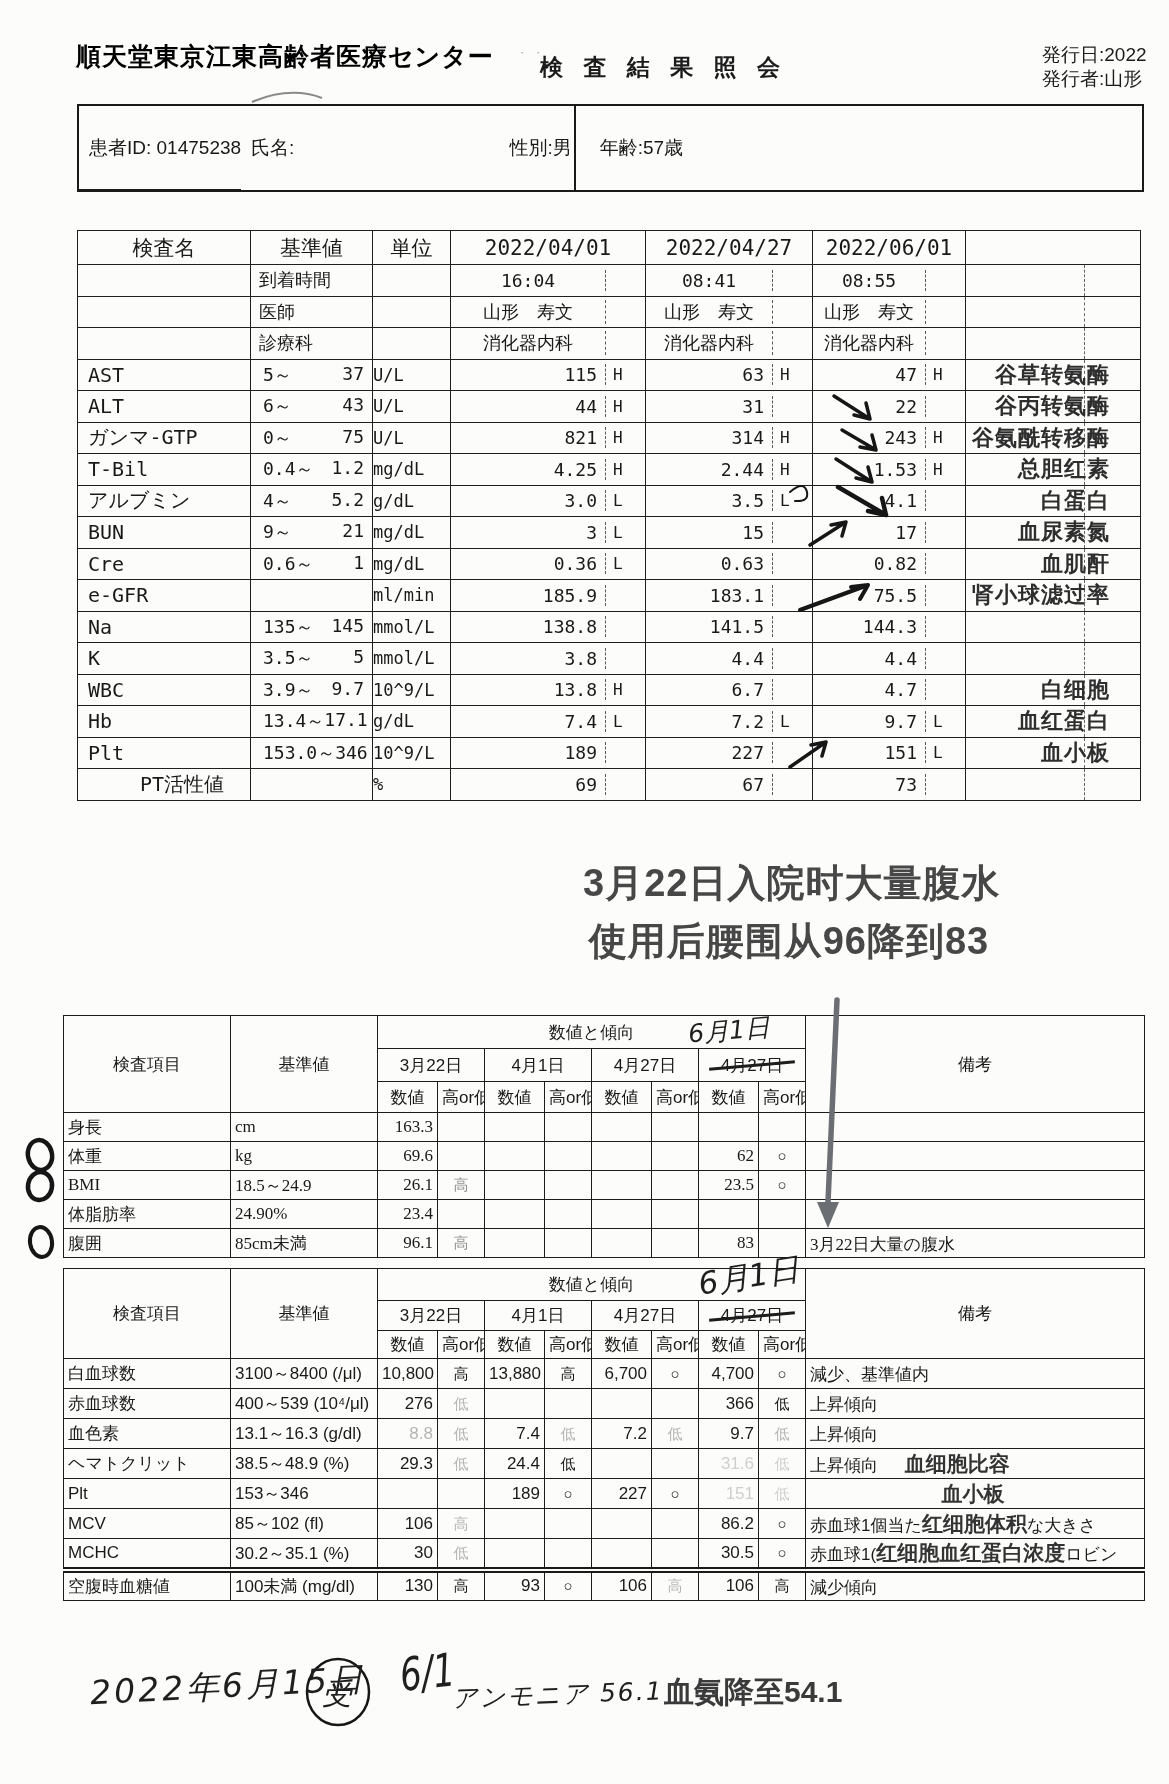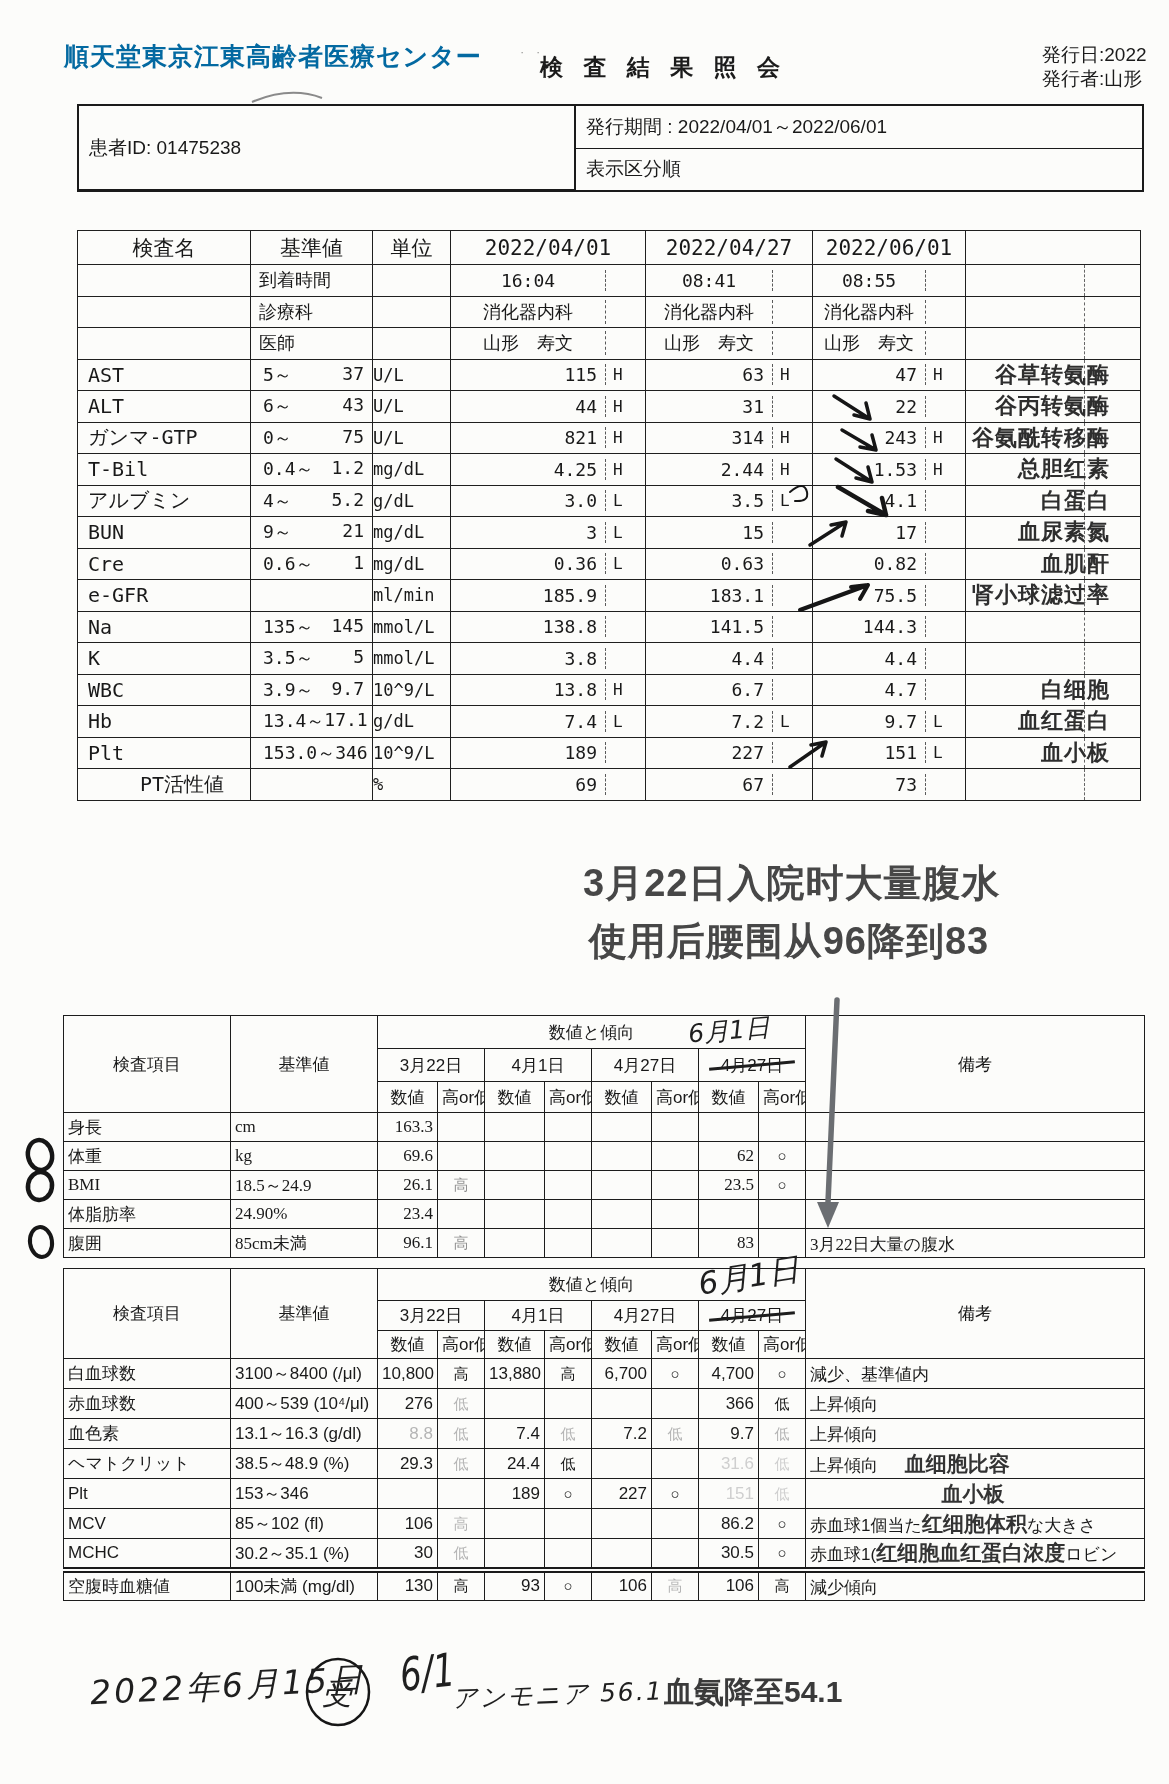--- a/index.html
+++ b/index.html
@@ -1,20 +1,20 @@
 <!DOCTYPE html>
 <html><head>
 <meta charset="utf-8">
 <style>
   html,body{margin:0;padding:0;background:#d8d8d4;}
   .page{position:relative;width:1169px;height:1784px;background:#fcfcfa;overflow:hidden;
         font-family:"Liberation Sans",sans-serif;color:#191919;}
   .abs{position:absolute;white-space:nowrap;}
   
-  .clinic{left:64px;top:40px;font-size:25px;font-weight:700;letter-spacing:1px;color:#0369a1;}
+  .clinic{left:76px;top:40px;font-size:25px;font-weight:700;letter-spacing:1px;color:#000000;}
   .title{left:540px;top:52px;font-size:23px;font-weight:600;letter-spacing:7px;color:#1b1b1b;}
   .iss{left:1042px;font-size:19px;width:127px;overflow:hidden;color:#1b1b1b;}
   .iss1{top:42px;} .iss2{top:66px;}
   .speck{left:520px;top:44px;font-size:13px;color:#9a9a98;letter-spacing:4px;}
   
   .pbox{left:77px;top:104px;width:1063px;height:84px;border:2px solid #1a1a1a;display:flex;}
   .pleft{width:495px;border-right:2px solid #1a1a1a;display:flex;flex-direction:row;}
   .pright{flex:1;display:flex;flex-direction:column;}
   .prow{flex:1;display:flex;align-items:center;font-size:19px;padding-left:10px;}
   .pleft .prow1{border-bottom:1.5px solid #1a1a1a;}
@@ -89,28 +89,25 @@
   <div class="abs title">検 査 結 果 照 会</div>
   <div class="abs iss iss1">発行日:2022</div>
   <div class="abs iss iss2">発行者:山形</div>
   <div class="abs speck">· ·</div>
 
   <div class="abs pbox">
     <div class="pleft">
       <div class="prow prow1">
           <span>患者ID: 01475238</span>
         </div>
-    </div>
-    <div class="pright">
-      <div class="prow prow1">
-          <span>発行期間 : 2022/04/01～2022/06/01</span>
-        </div>
       <div class="prow prow2">
-          <span>表示区分順</span>
-        </div>
+        <span>氏名:</span>
+        <span class="sex">性別:男</span>
+        <span class="age">年齢:57歳</span>
+      </div>
     </div>
   </div>
 
   <table class="t1">
     <colgroup>
         <col style="width:173px">
         <col style="width:122px">
         <col style="width:78px">
         <col style="width:195px">
         <col style="width:167px">
@@ -149,61 +146,61 @@
         <td>
             <div class="v">
               <span class="num c">08:55</span>
               <span class="flag"></span>
             </div>
           </td>
         <td class="note"></td>
       </tr>
         <tr>
         <td class="n"></td>
+        <td class="ml">医師</td>
+        <td class="u"></td>
+        <td>
+            <div class="v">
+              <span class="num c">山形　寿文</span>
+              <span class="flag"></span>
+            </div>
+          </td>
+        <td>
+            <div class="v">
+              <span class="num c">山形　寿文</span>
+              <span class="flag"></span>
+            </div>
+          </td>
+        <td>
+            <div class="v">
+              <span class="num c">山形　寿文</span>
+              <span class="flag"></span>
+            </div>
+          </td>
+        <td class="note"></td>
+      </tr>
+        <tr>
+        <td class="n"></td>
         <td class="ml">診療科</td>
         <td class="u"></td>
         <td>
             <div class="v">
               <span class="num c">消化器内科</span>
               <span class="flag"></span>
             </div>
           </td>
         <td>
             <div class="v">
               <span class="num c">消化器内科</span>
               <span class="flag"></span>
             </div>
           </td>
         <td>
             <div class="v">
               <span class="num c">消化器内科</span>
-              <span class="flag"></span>
-            </div>
-          </td>
-        <td class="note"></td>
-      </tr>
-        <tr>
-        <td class="n"></td>
-        <td class="ml">医師</td>
-        <td class="u"></td>
-        <td>
-            <div class="v">
-              <span class="num c">山形　寿文</span>
-              <span class="flag"></span>
-            </div>
-          </td>
-        <td>
-            <div class="v">
-              <span class="num c">山形　寿文</span>
-              <span class="flag"></span>
-            </div>
-          </td>
-        <td>
-            <div class="v">
-              <span class="num c">山形　寿文</span>
               <span class="flag"></span>
             </div>
           </td>
         <td class="note"></td>
       </tr>
       </tbody>
     <tbody>
 
     <tr>
         <td class="n">AST</td>

